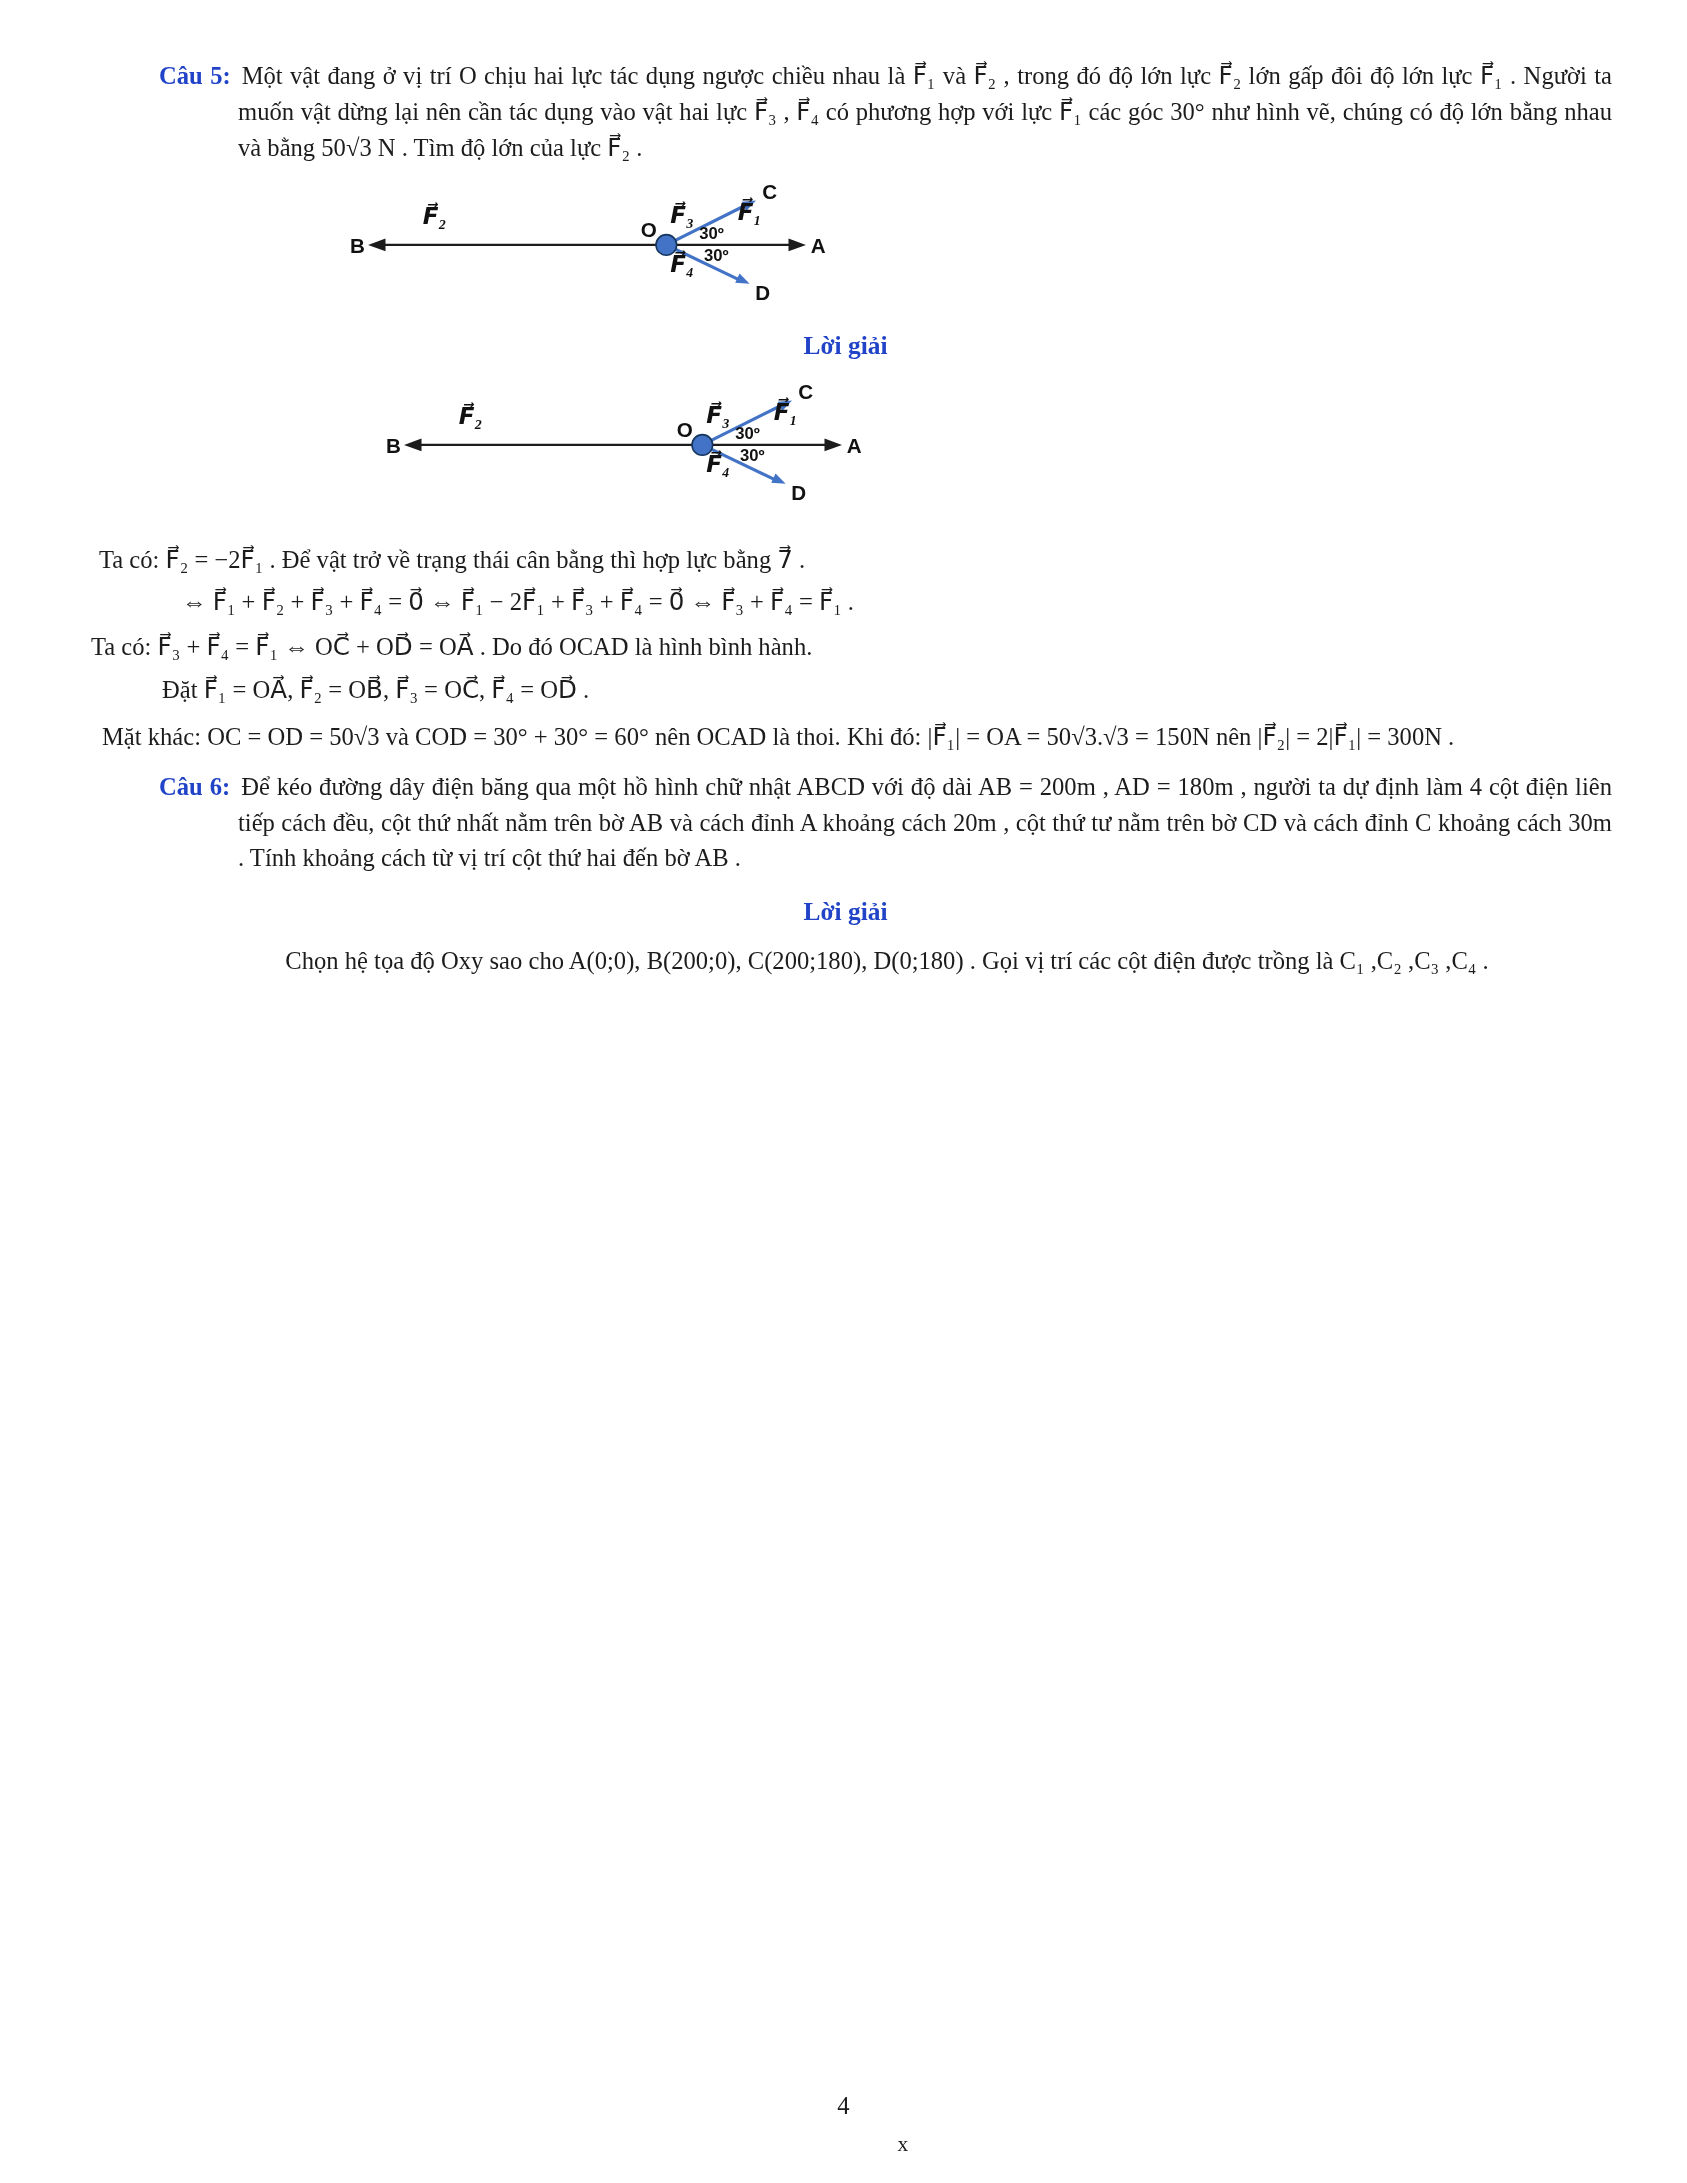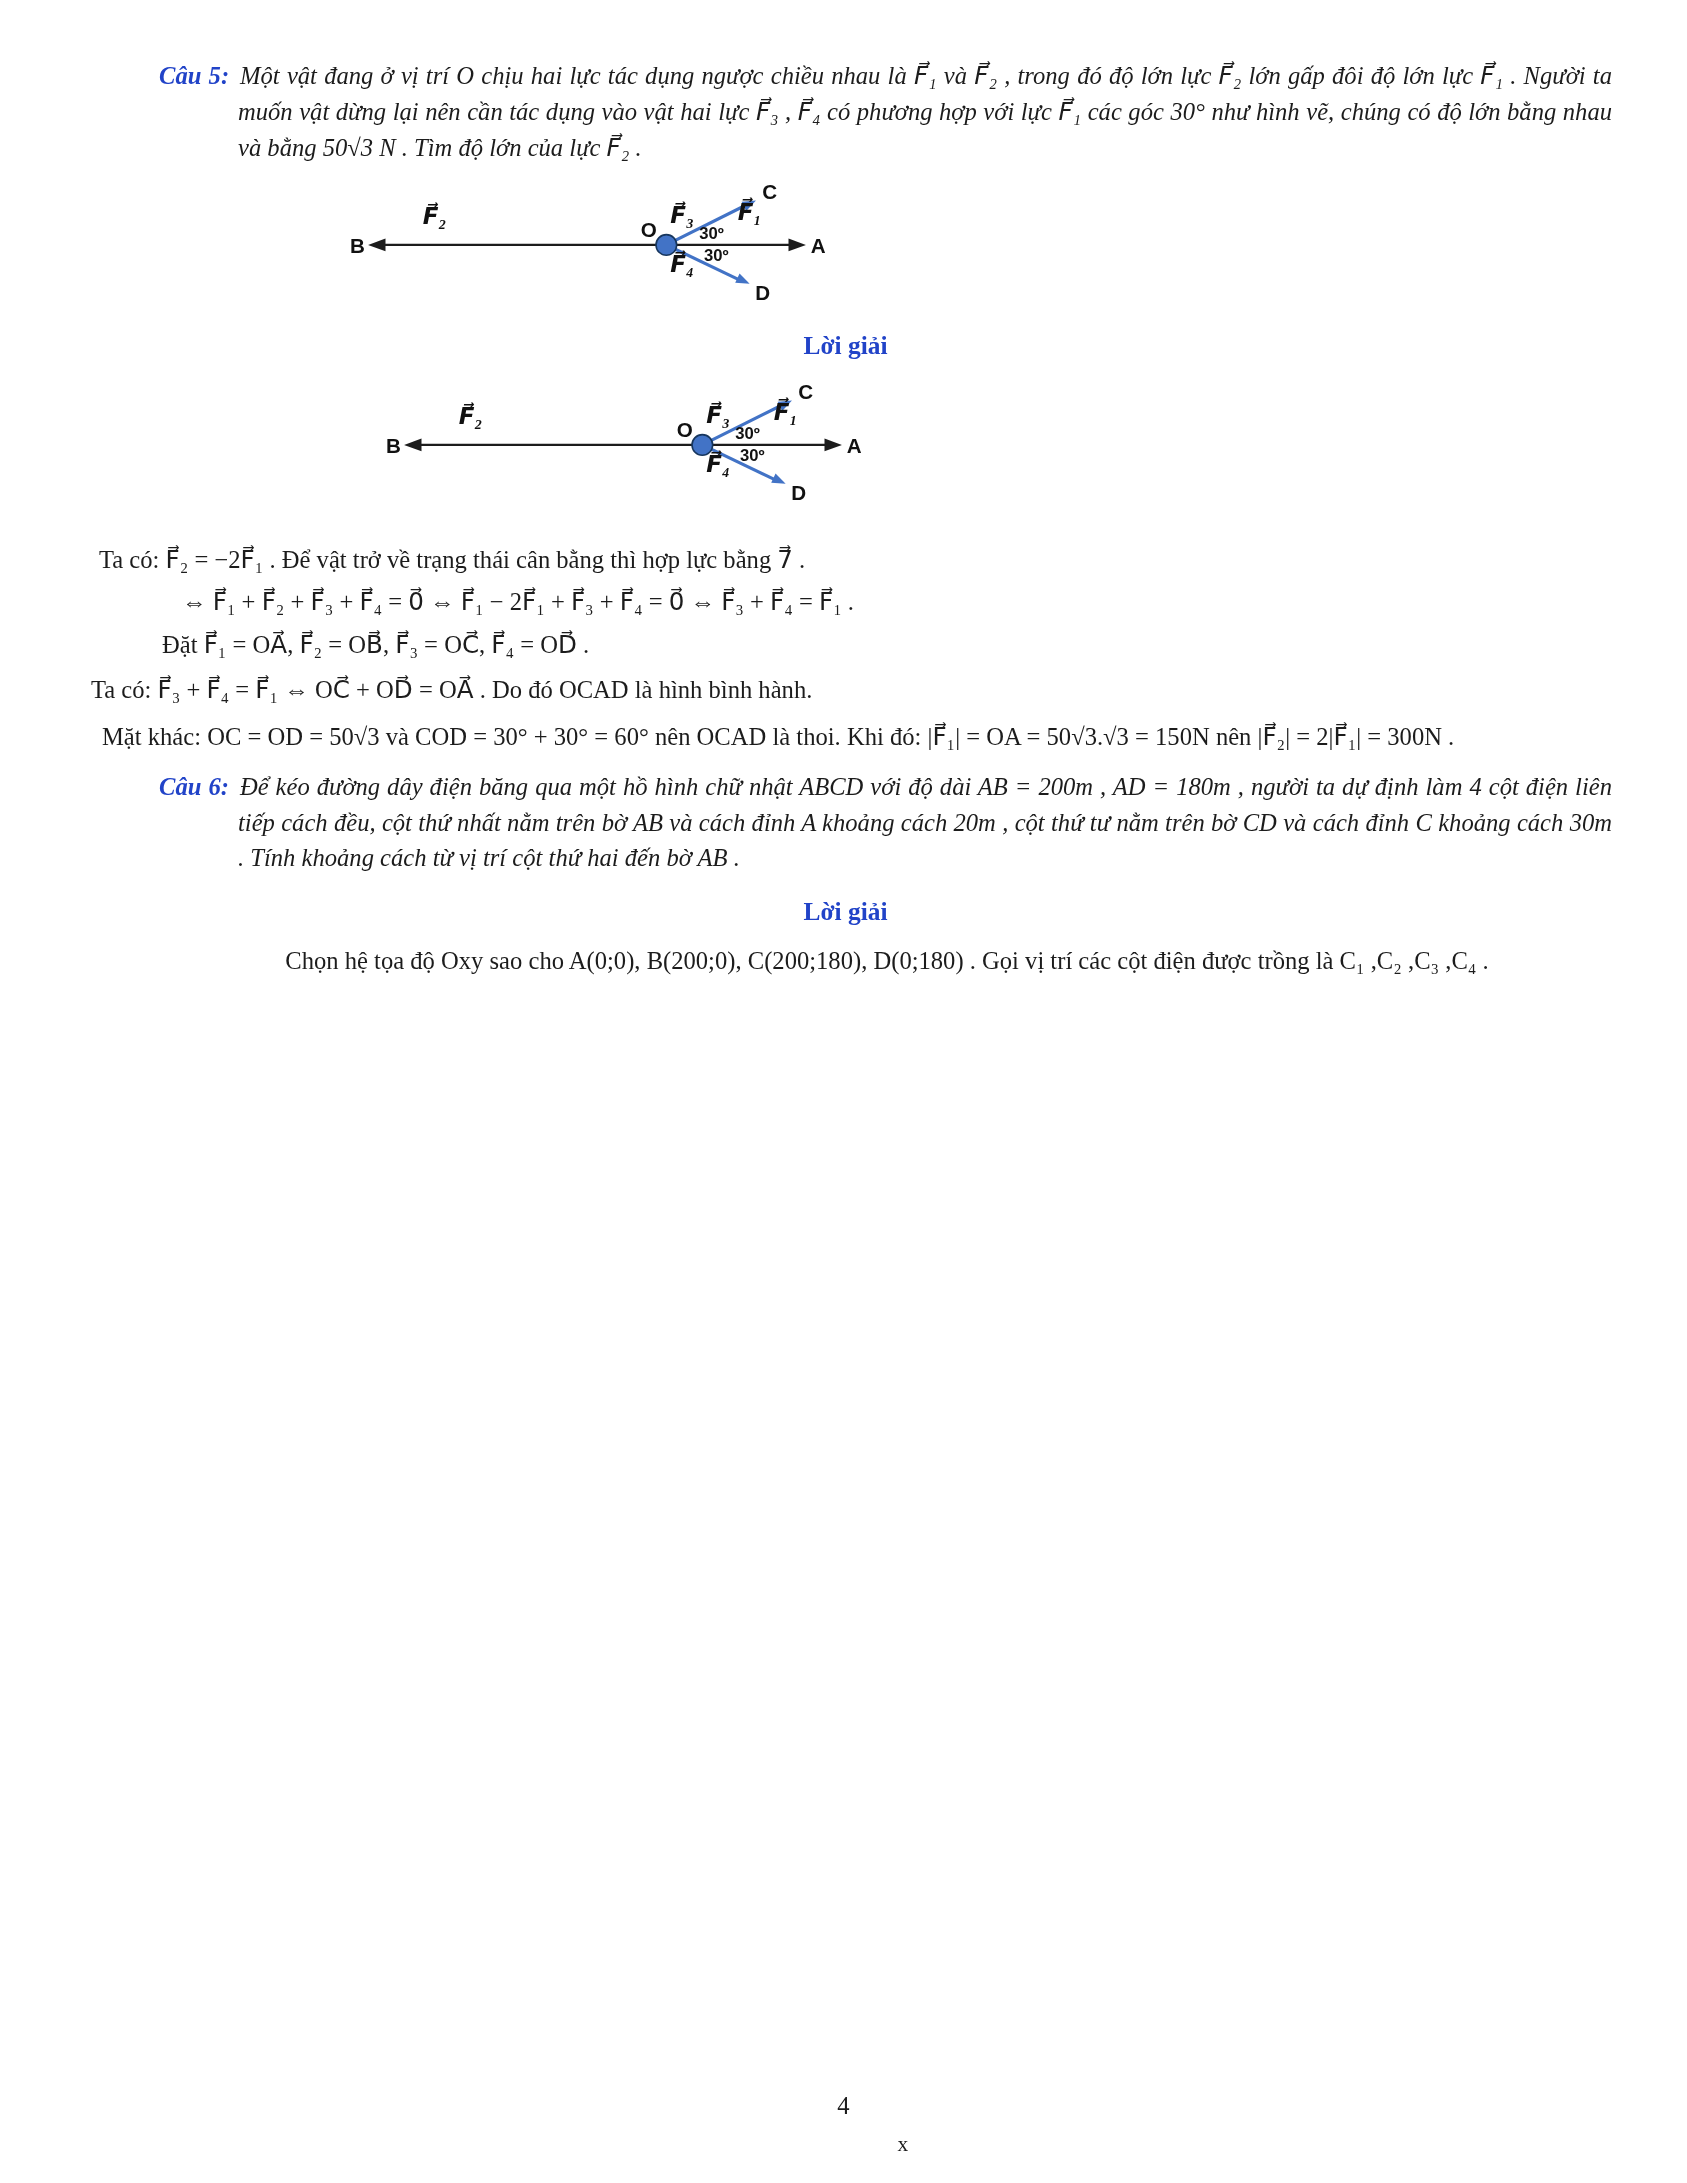--- a/index.html
+++ b/index.html
@@ -5,21 +5,21 @@
   * { margin:0; padding:0; box-sizing:border-box; }
   html,body { background:#ffffff; }
   body {
     width:1687px; height:2183px; position:relative;
     font-family:"Liberation Serif","DejaVu Serif","DejaVu Sans",serif;
     color:var(--text,#1c1c1c);
     overflow:hidden;
   }
   .page { position:relative; width:100%; height:100%; padding:44px 75px 0 79px; font-size:24.6px; line-height:1.45; }
 
-  .q-para { padding-left:159px; text-indent:-79px; text-align:justify; margin-top:14.3px;font-style:italic; }
+  .q-para { padding-left:159px; text-indent:-79px; text-align:justify; margin-top:14.3px; }
   .q-label { color:var(--accent,#2143c8); font-weight:bold; margin-right:11px; }
 
   .sol-heading { text-align:center; color:var(--accent,#2143c8); font-weight:bold; font-size:25.4px; margin-top:17px; }
 
   .diagram-wrap-1 { margin:17.5px 0 0 270px; }
   .diagram-wrap-2 { margin:19px 0 0 306px; }
 
   .sol { margin-right:8px; }
   .sol-1 { margin:32px 0 0 20px;  text-align:justify; }
   .sol-2 { margin:6.4px  0 0 103px; }
@@ -96,22 +96,22 @@
       <text class="vec-label" x="420" y="50" text-anchor="middle">F⃗₃</text>
       <text class="vec-label" x="505" y="46" text-anchor="middle">F⃗₁</text>
       <text class="vec-label" x="420" y="112" text-anchor="middle">F⃗₄</text>
       <text class="angle-label" x="457" y="70" text-anchor="middle">30º</text>
       <text class="angle-label" x="463" y="98" text-anchor="middle">30º</text>
     </svg>
   </div>
 
   <p class="sol sol-1">Ta có: F⃗₂ = −2F⃗₁ . Để vật trở về trạng thái cân bằng thì hợp lực bằng 7⃗ .</p>
   <p class="sol sol-2">⇔ F⃗₁ + F⃗₂ + F⃗₃ + F⃗₄ = 0⃗ ⇔ F⃗₁ − 2F⃗₁ + F⃗₃ + F⃗₄ = 0⃗ ⇔ F⃗₃ + F⃗₄ = F⃗₁ .</p>
+  <p class="sol sol-4">Ta có: F⃗₃ + F⃗₄ = F⃗₁ ⇔ OC⃗ + OD⃗ = OA⃗ . Do đó OCAD là hình bình hành.</p>
   <p class="sol sol-3">Đặt F⃗₁ = OA⃗, F⃗₂ = OB⃗, F⃗₃ = OC⃗, F⃗₄ = OD⃗ .</p>
-  <p class="sol sol-4">Ta có: F⃗₃ + F⃗₄ = F⃗₁ ⇔ OC⃗ + OD⃗ = OA⃗ . Do đó OCAD là hình bình hành.</p>
   <p class="sol sol-5">Mặt khác: OC = OD = 50√3 và COD = 30° + 30° = 60° nên OCAD là thoi. Khi đó: |F⃗₁| = OA = 50√3.√3 = 150N nên |F⃗₂| = 2|F⃗₁| = 300N .</p>
 
   <p class="q-para">
     <span class="q-label">Câu 6:</span><span>Để kéo đường dây điện băng qua một hồ hình chữ nhật ABCD với độ dài AB = 200m , AD = 180m , người ta dự định làm 4 cột điện liên tiếp cách đều, cột thứ nhất nằm trên bờ AB và cách đỉnh A khoảng cách 20m , cột thứ tư nằm trên bờ CD và cách đỉnh C khoảng cách 30m . Tính khoảng cách từ vị trí cột thứ hai đến bờ AB .</span>
   </p>
 
   <div class="sol-heading">Lời giải</div>
 
   <p class="sol sol-6">Chọn hệ tọa độ Oxy sao cho A(0;0), B(200;0), C(200;180), D(0;180) . Gọi vị trí các cột điện được trồng là C₁ ,C₂ ,C₃ ,C₄ .</p>
 

